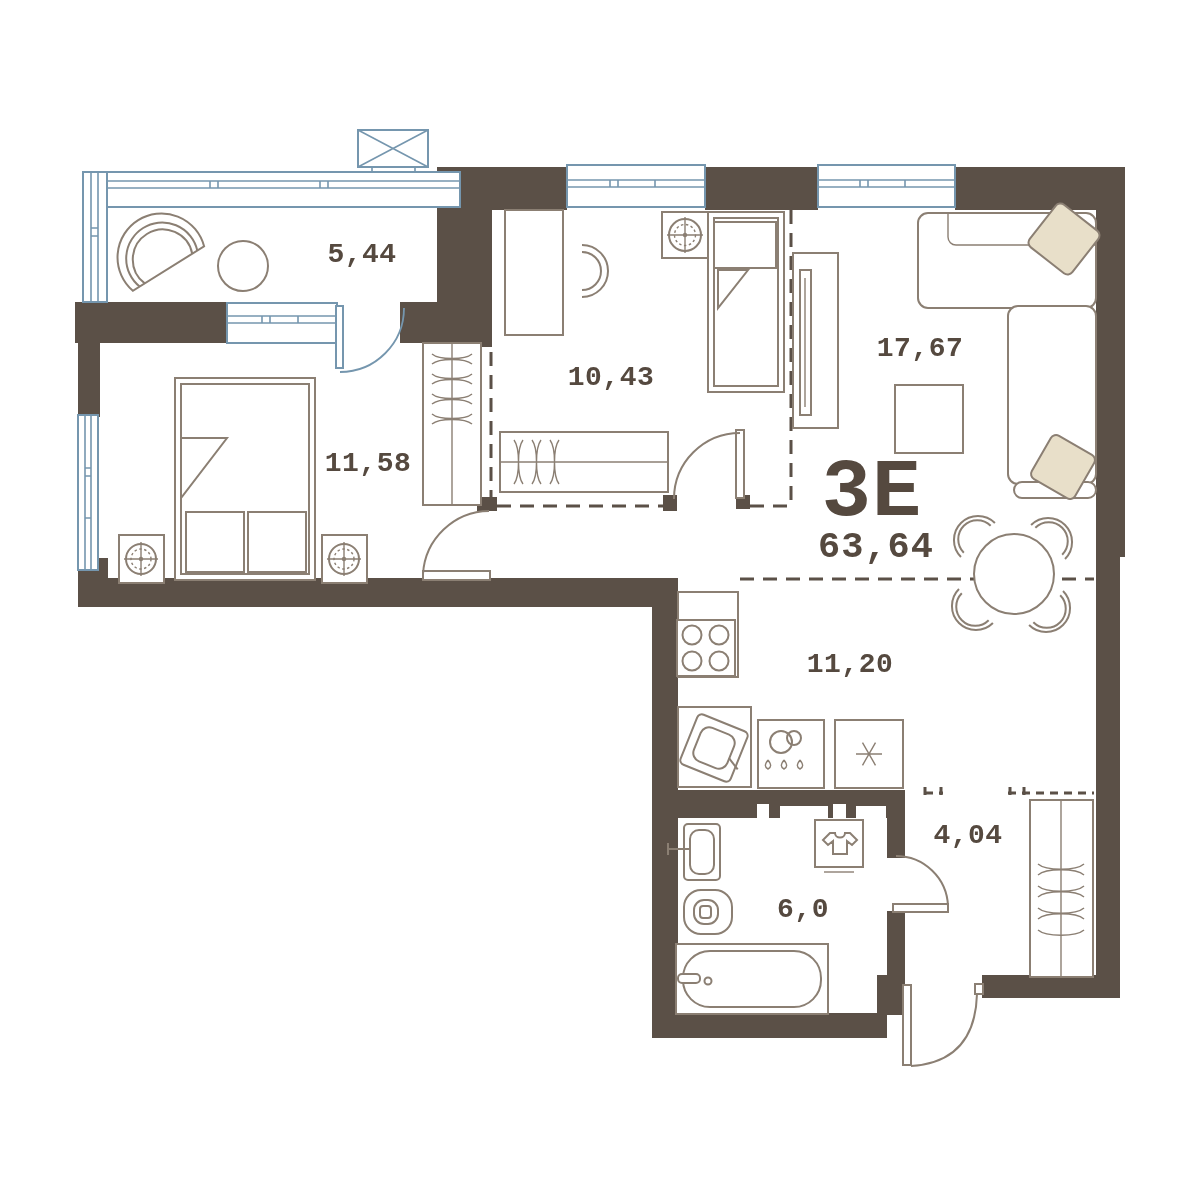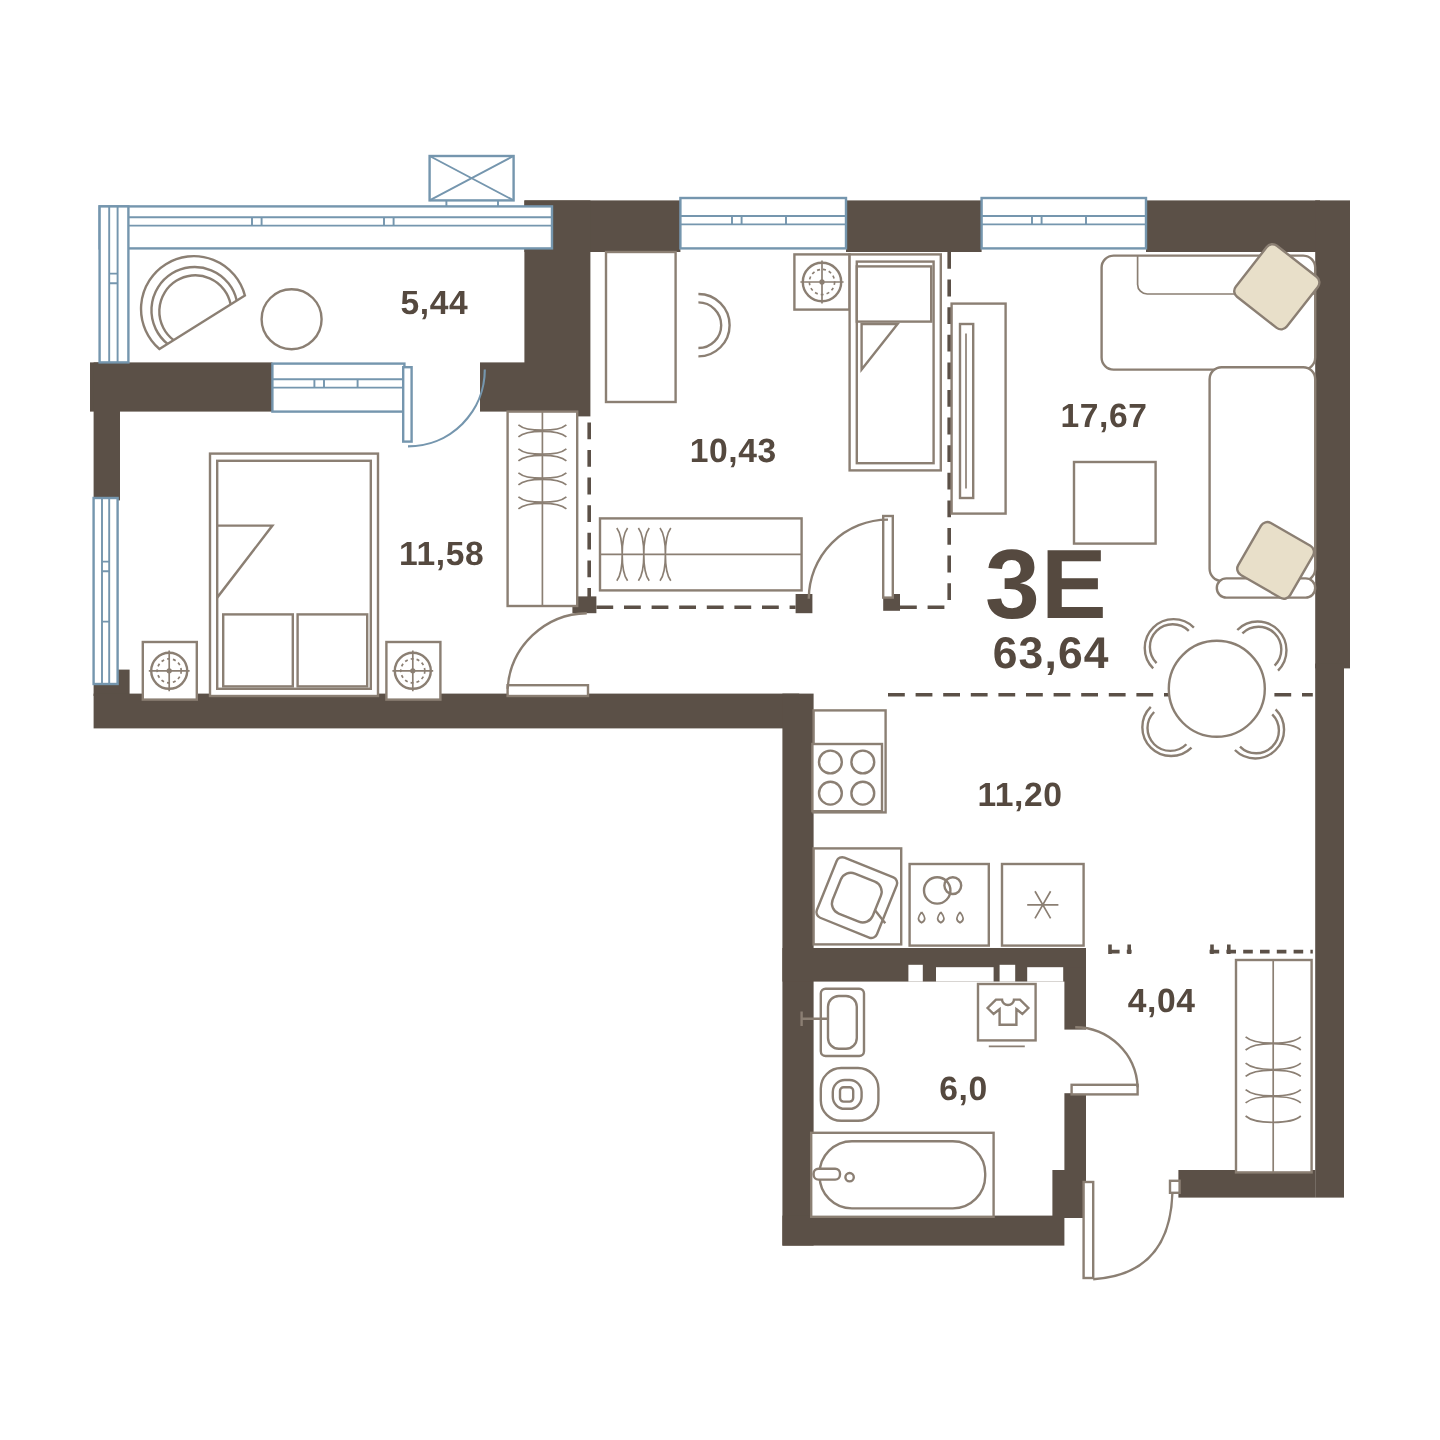--- a/index.html
+++ b/index.html
@@ -1,21 +1,21 @@
 <!DOCTYPE html>
 <html style="--wall: #5b5047; --window: #7596ae; --furniture: #8b7f73; --accent: #e8dfc9; --label: #55493f; --bg: #ffffff;"><head>
 <meta charset="utf-8">
 <style>
   :root{
     --wall:#5b5047; --window:#7596ae; --furniture:#8b7f73;
     --accent:#e8dfc9; --label:#55493f; --bg:#ffffff;
   }
   html,body{margin:0;padding:0;background:var(--bg);}
   .stage{position:relative;width:1200px;height:1200px;background:var(--bg);overflow:hidden;
-         font-family:Liberation Sans, sans-serif;}
+         font-family:Liberation Mono, monospace;}
   svg{position:absolute;left:0;top:0;}
   .wall{fill:var(--wall);stroke:none;}
   .notch{fill:var(--bg);stroke:none;}
   .win{stroke:var(--window);fill:var(--bg);stroke-width:2;}
   .winl{stroke:var(--window);fill:none;stroke-width:1.6;}
   .f{stroke:var(--furniture);fill:var(--bg);stroke-width:2;}
   .fl{stroke:var(--furniture);fill:none;stroke-width:2;}
   .ft{stroke:var(--furniture);fill:none;stroke-width:1.4;}
   .acc{stroke:var(--furniture);fill:var(--accent);stroke-width:2;}
   .dash{stroke:var(--wall);fill:none;stroke-width:3;stroke-dasharray:14 9;}

